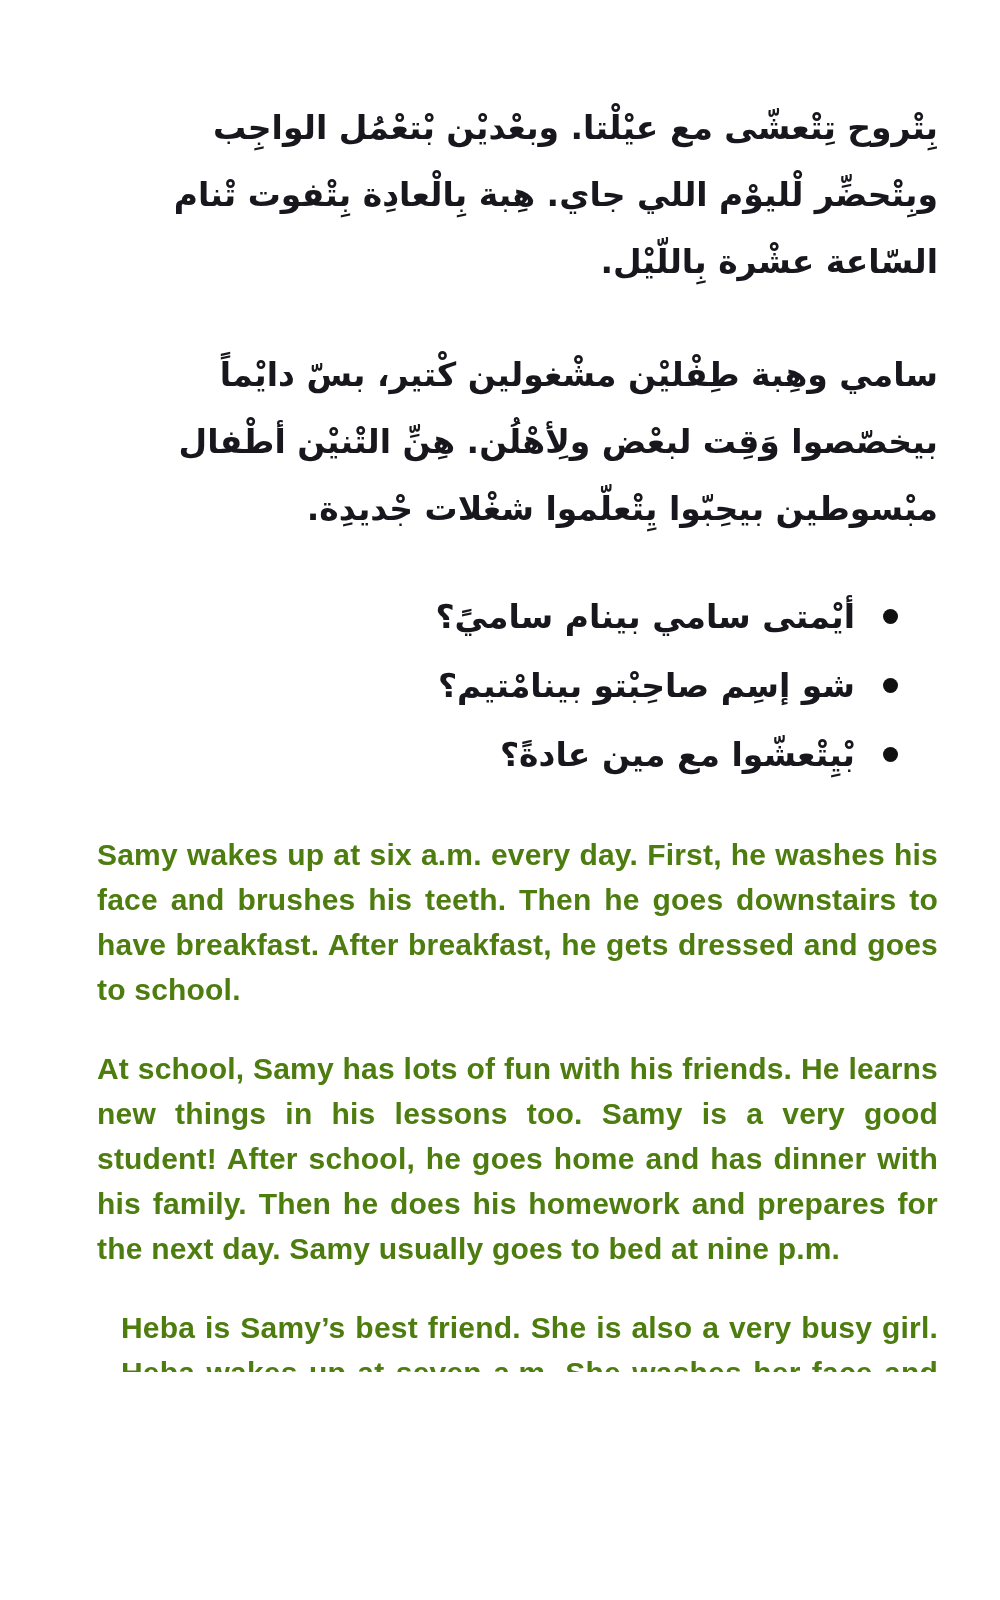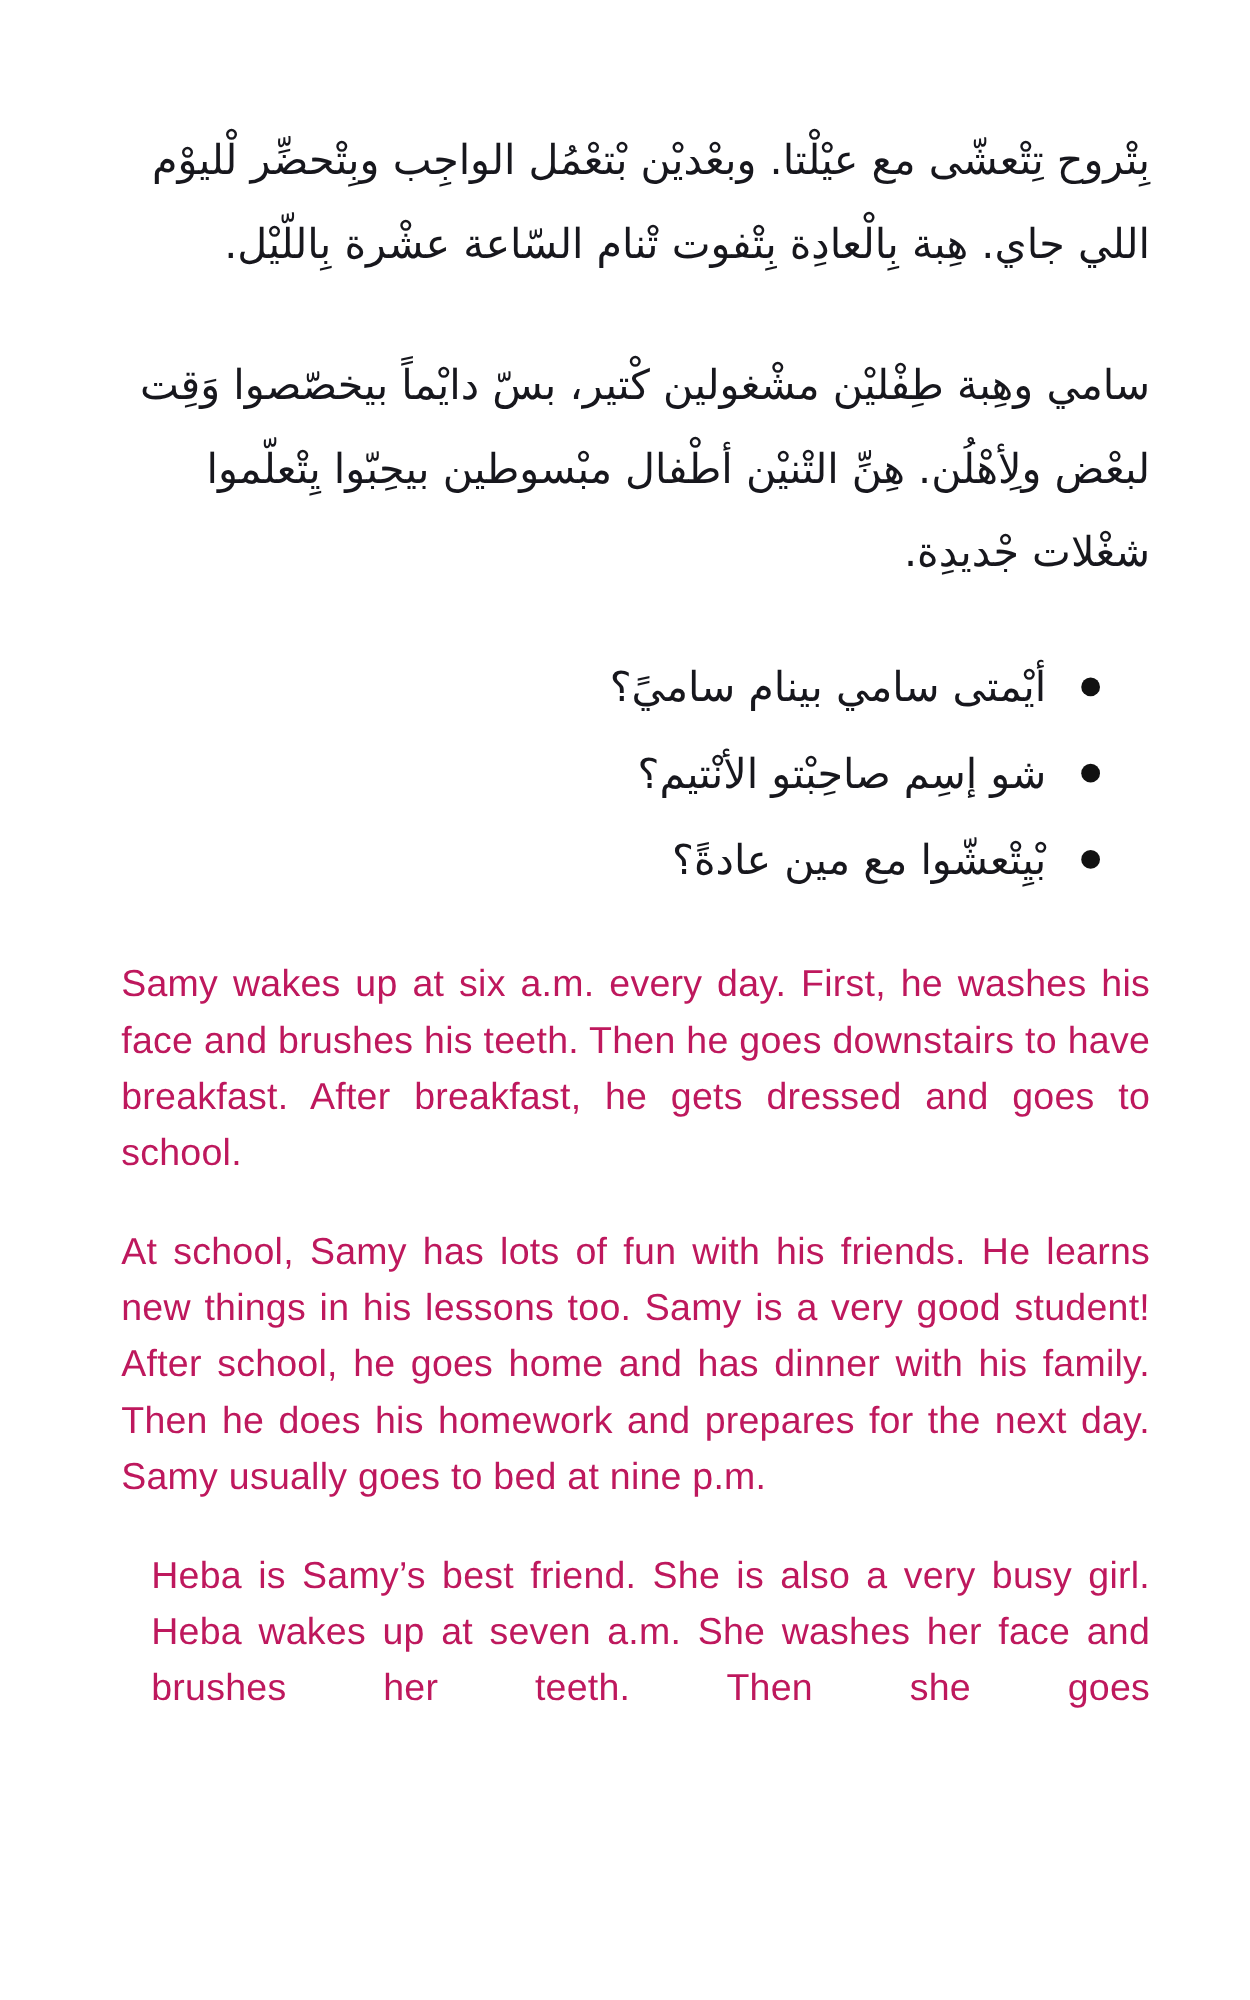--- a/index.html
+++ b/index.html
@@ -6,23 +6,24 @@
   html, body { margin: 0; padding: 0; }
   body {
     width: 1000px;
     height: 1600px;
     background: #ffffff;
     font-family: "DejaVu Sans", sans-serif;
   }
   .page {
     width: 1000px;
     height: 1372px;
-    padding: 94px 80px 0 97px;
+    padding: 94px 62px 0 97px;
     overflow: hidden;
     background: #ffffff;
+    font-weight: bold;
   }
 
   
   .arabic-section {
     direction: rtl;
   }
   .ar-para {
     margin: 0 0 46px 0;
     font-size: 33px;
     line-height: 67px;
@@ -53,21 +54,21 @@
     height: 15px;
     border-radius: 50%;
     background: #111111;
   }
 
   
   .english-section p {
     margin: 0 0 34px 0;
     font-size: 30px;
     line-height: 45px;
-    color: #be185d;
+    color: #4d7c0f;
     text-align: justify;
     font-family: "Liberation Sans", sans-serif;
     letter-spacing: 0.2px;
   }
   .english-section p.justify-last {
     text-align-last: justify;
     margin-bottom: 14px;
     margin-left: 24px;
   }
 
@@ -92,21 +93,21 @@
     <p class="ar-para">بِتْروح تِتْعشّى مع عيْلْتا. وبعْديْن بْتعْمُل الواجِب وبِتْحضِّر لْليوْم اللي جاي. هِبة بِالْعادِة بِتْفوت تْنام السّاعة عشْرة بِاللّيْل.</p>
     <p class="ar-para">سامي وهِبة طِفْليْن مشْغولين كْتير، بسّ دايْماً بيخصّصوا وَقِت لبعْض ولِأهْلُن. هِنِّ التْنيْن أطْفال مبْسوطين بيحِبّوا يِتْعلّموا شغْلات جْديدِة.</p>
 
     <ul class="questions">
       <li>
         <span class="bullet-dot"></span>
         <span class="q-text">أيْمتى سامي بينام ساميً؟</span>
       </li>
       <li>
         <span class="bullet-dot"></span>
-        <span class="q-text">شو إسِم صاحِبْتو الأنْتيم؟</span>
+        <span class="q-text">شو إسِم صاحِبْتو بينامْتيم؟</span>
       </li>
       <li>
         <span class="bullet-dot"></span>
         <span class="q-text">بْيِتْعشّوا مع مين عادةً؟</span>
       </li>
     </ul>
   </section>
 
   <section class="english-section" lang="en">
     <p>Samy wakes up at six a.m. every day. First, he washes his face and brushes his teeth. Then he goes downstairs to have breakfast. After breakfast, he gets dressed and goes to school.</p>

